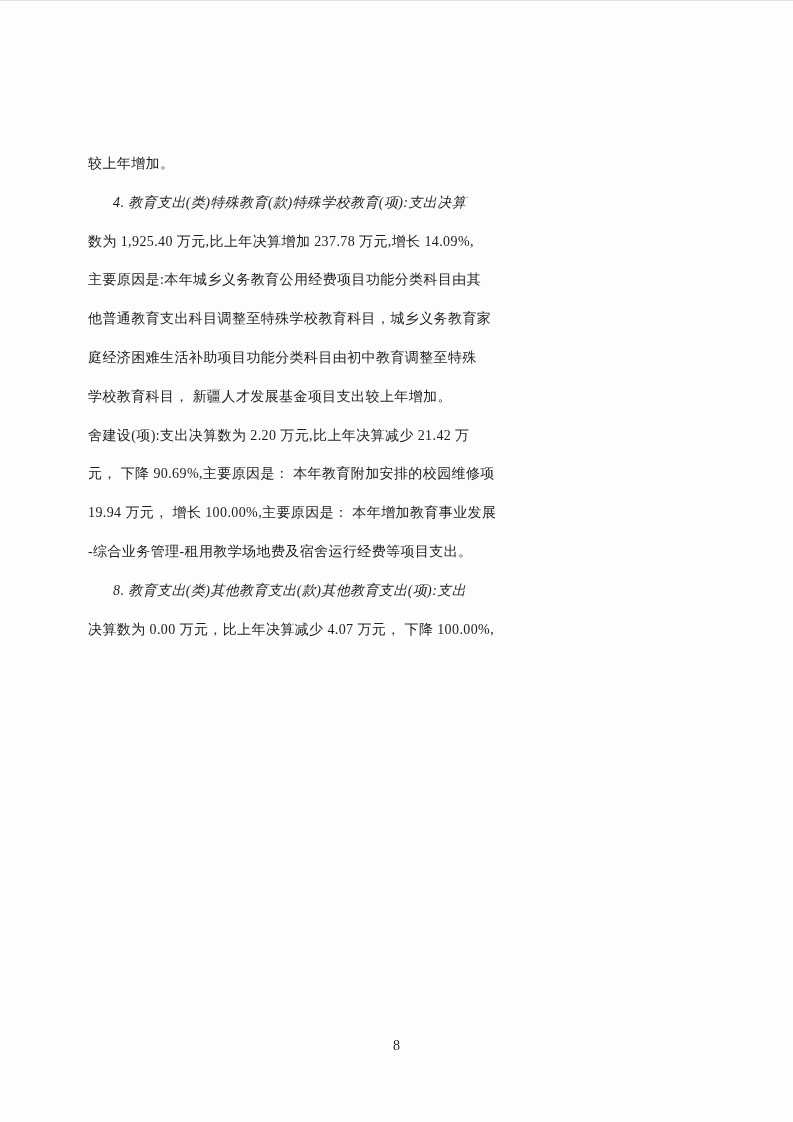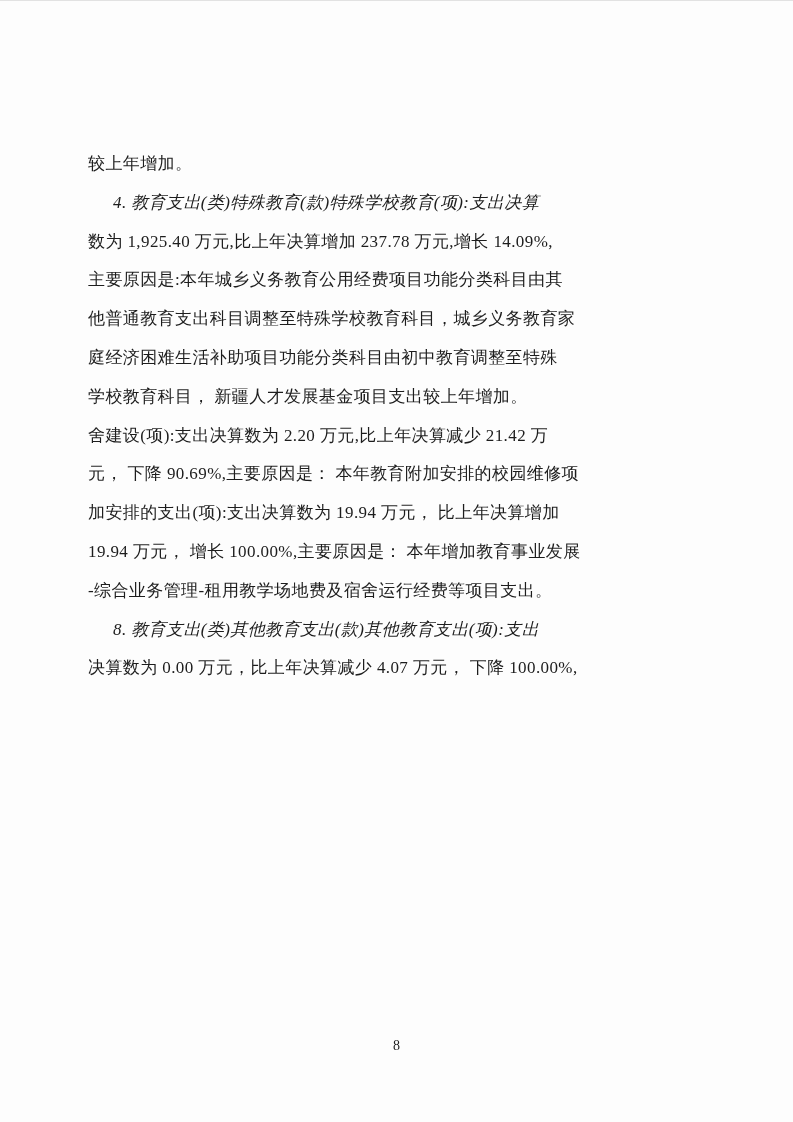--- a/index.html
+++ b/index.html
@@ -20,21 +20,21 @@
     box-sizing: border-box;
     overflow: hidden;
     font-family: "Liberation Serif", "DejaVu Serif", serif;
     color: var(--ink);
   }
   .text-block {
     position: absolute;
     left: 88px;
     top: 144px;
     width: 624px;
-    font-size: 17px;
+    font-size: 14px;
     line-height: 38.8px;
     letter-spacing: 0.4px;
   }
   .paragraph {
     margin: 0;
     padding: 0;
   }
   .line {
     white-space: pre;
     height: 38.8px;
@@ -68,21 +68,20 @@
         <div class="line">主要原因是:本年城乡义务教育公用经费项目功能分类科目由其</div>
         <div class="line">他普通教育支出科目调整至特殊学校教育科目，城乡义务教育家</div>
         <div class="line">庭经济困难生活补助项目功能分类科目由初中教育调整至特殊</div>
         <div class="line">学校教育科目， 新疆人才发展基金项目支出较上年增加。</div>
       </div>
       <div class="paragraph">
         <div class="line">舍建设(项):支出决算数为 2.20 万元,比上年决算减少 21.42 万</div>
         <div class="line">元， 下降 90.69%,主要原因是： 本年教育附加安排的校园维修项</div>
       </div>
       <div class="paragraph">
-        <div class="line">加安排的支出(项):支出决算数为 19.94 万元， 比上年决算增加</div>
         <div class="line">19.94 万元， 增长 100.00%,主要原因是： 本年增加教育事业发展</div>
         <div class="line">-综合业务管理-租用教学场地费及宿舍运行经费等项目支出。</div>
       </div>
       <div class="paragraph">
         <div class="line indent">8. 教育支出(类)其他教育支出(款)其他教育支出(项):支出</div>
         <div class="line">决算数为 0.00 万元，比上年决算减少 4.07 万元， 下降 100.00%,</div>
       </div>
     </div>
   <div class="page-footer">8</div>
 </div>

